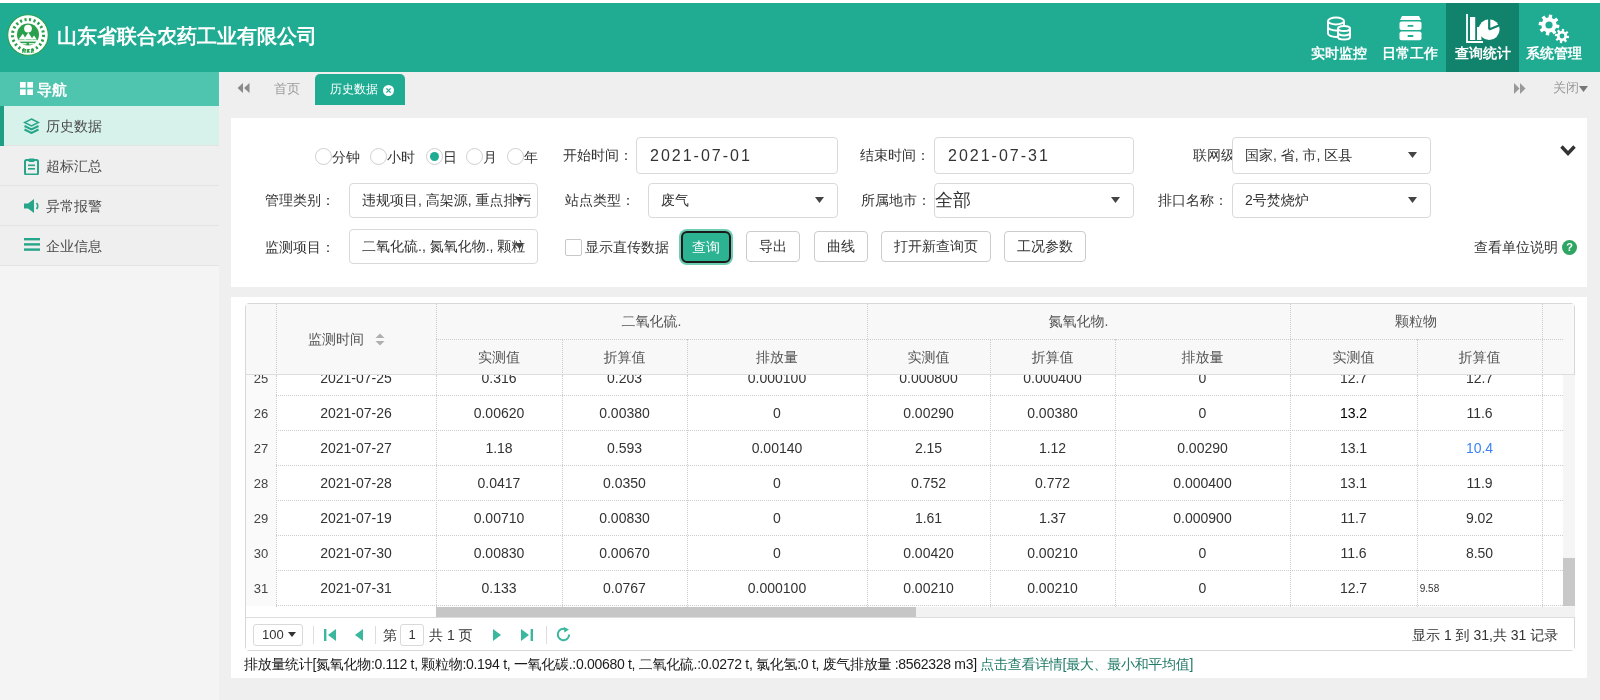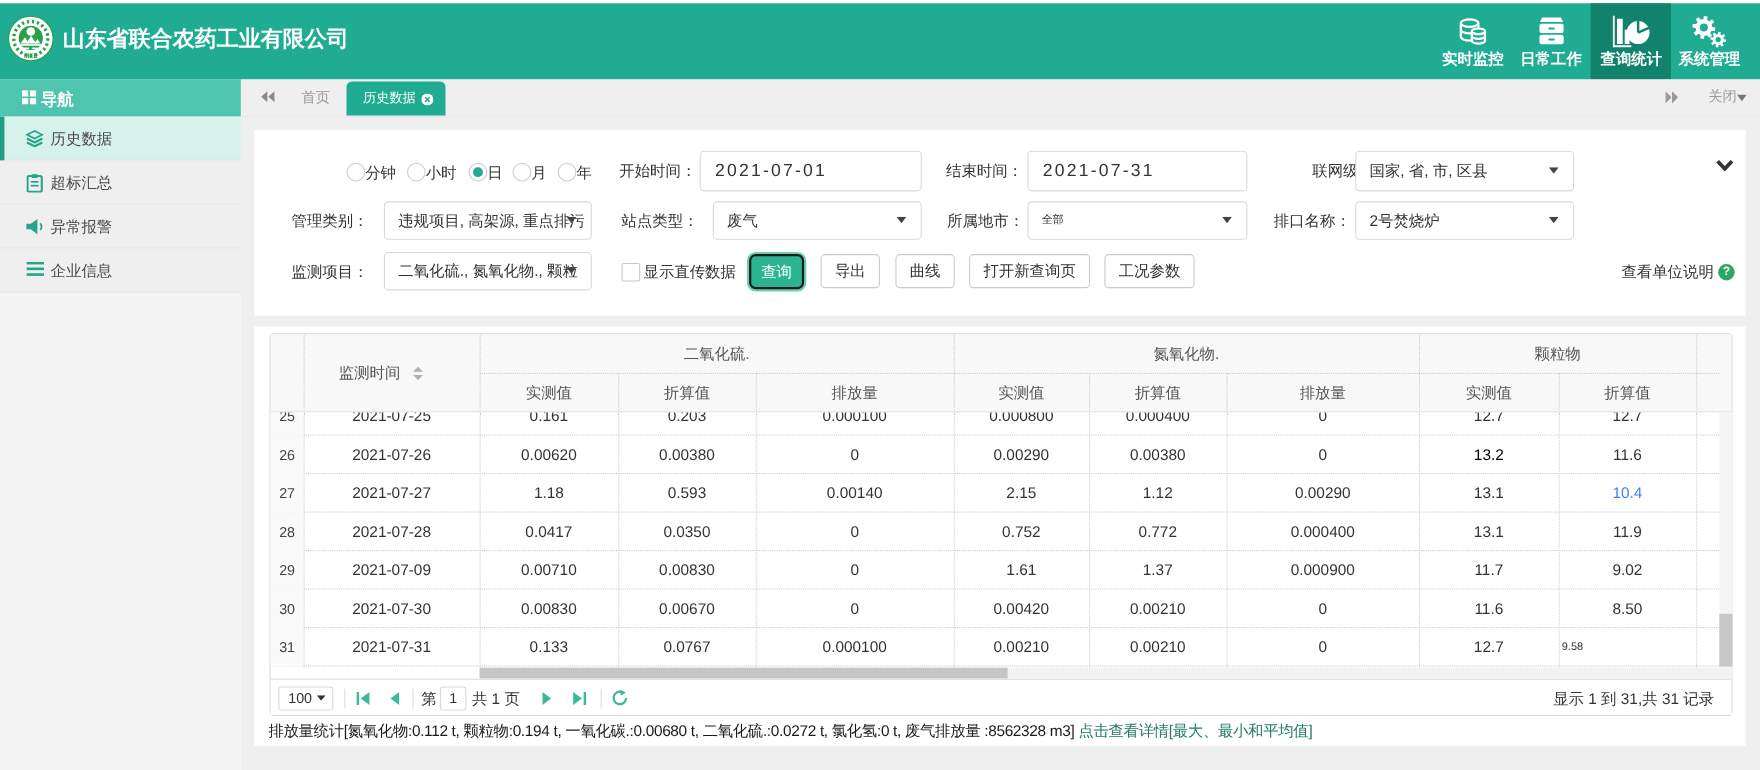--- a/index.html
+++ b/index.html
@@ -145,21 +145,21 @@
 <div class="a sel" style="left:349px;top:183px;width:189px;height:35px;line-height:33px;padding-left:12px;font-size:14px;white-space:nowrap;overflow:hidden;">违规项目, 高架源, 重点排污</div>
 <svg class="a" style="left:515px;top:197px;" width="9" height="6" viewBox="0 0 9 6">
     <path d="M0 0 H9 L4.5 6 Z" fill="#444"></path>
   </svg>
 <div class="a lbl" style="left:565px;top:190px;height:20px;line-height:20px;">站点类型：</div>
 <div class="a sel" style="left:648px;top:183px;width:190px;height:35px;line-height:33px;padding-left:12px;font-size:14px;white-space:nowrap;overflow:hidden;">废气</div>
 <svg class="a" style="left:815px;top:197px;" width="9" height="6" viewBox="0 0 9 6">
     <path d="M0 0 H9 L4.5 6 Z" fill="#444"></path>
   </svg>
 <div class="a lbl" style="left:861px;top:190px;height:20px;line-height:20px;">所属地市：</div>
-<div class="a sel" style="left:934px;top:183px;width:200px;height:35px;line-height:33px;padding-left:12px;font-size:10px;white-space:nowrap;overflow:hidden;">全部</div>
+<div class="a sel" style="left:934px;top:183px;width:200px;height:35px;line-height:33px;font-size:18px;white-space:nowrap;overflow:hidden;">全部</div>
 <svg class="a" style="left:1111px;top:197px;" width="9" height="6" viewBox="0 0 9 6">
     <path d="M0 0 H9 L4.5 6 Z" fill="#444"></path>
   </svg>
 <div class="a lbl" style="left:1158px;top:190px;height:20px;line-height:20px;">排口名称：</div>
 <div class="a sel" style="left:1232px;top:183px;width:199px;height:35px;line-height:33px;padding-left:12px;font-size:14px;white-space:nowrap;overflow:hidden;">2号焚烧炉</div>
 <svg class="a" style="left:1408px;top:197px;" width="9" height="6" viewBox="0 0 9 6">
     <path d="M0 0 H9 L4.5 6 Z" fill="#444"></path>
   </svg>
 <div class="a lbl" style="left:265px;top:237px;height:20px;line-height:20px;">监测项目：</div>
 <div class="a sel" style="left:349px;top:229px;width:189px;height:35px;line-height:33px;padding-left:12px;font-size:14px;white-space:nowrap;overflow:hidden;">二氧化硫., 氮氧化物., 颗粒</div>
@@ -203,21 +203,21 @@
 <div class="a ct" style="left:687px;top:340px;width:180px;height:35px;line-height:35px;font-size:14px;color:#555555;">排放量</div>
 <div class="a ct" style="left:867px;top:340px;width:123px;height:35px;line-height:35px;font-size:14px;color:#555555;">实测值</div>
 <div class="a ct" style="left:990px;top:340px;width:125px;height:35px;line-height:35px;font-size:14px;color:#555555;">折算值</div>
 <div class="a ct" style="left:1115px;top:340px;width:175px;height:35px;line-height:35px;font-size:14px;color:#555555;">排放量</div>
 <div class="a ct" style="left:1290px;top:340px;width:127px;height:35px;line-height:35px;font-size:14px;color:#555555;">实测值</div>
 <div class="a ct" style="left:1417px;top:340px;width:125px;height:35px;line-height:35px;font-size:14px;color:#555555;">折算值</div>
 <div class="a" style="left:246px;top:375px;width:1328px;height:232px;overflow:hidden;background:#fff;">
 <div class="a" style="left:0;top:-14px;width:1317px;height:35px;border-bottom:1px dotted #CCCCCC;box-sizing:border-box;">
 <div class="a ct" style="left:0;top:0;width:30px;height:35px;line-height:35px;background:#FAFAFA;font-size:13px;color:#444;">25</div>
 <div class="a ct" style="left:30px;top:0;width:160px;height:35px;line-height:35px;font-size:14px;color:#333333;">2021-07-25</div>
-<div class="a ct" style="left:190px;top:0;width:126px;height:35px;line-height:35px;font-size:14px;color:#333333;">0.161</div>
+<div class="a ct" style="left:190px;top:0;width:126px;height:35px;line-height:35px;font-size:14px;color:#333333;">0.316</div>
 <div class="a ct" style="left:316px;top:0;width:125px;height:35px;line-height:35px;font-size:14px;color:#333333;">0.203</div>
 <div class="a ct" style="left:441px;top:0;width:180px;height:35px;line-height:35px;font-size:14px;color:#333333;">0.000100</div>
 <div class="a ct" style="left:621px;top:0;width:123px;height:35px;line-height:35px;font-size:14px;color:#333333;">0.000800</div>
 <div class="a ct" style="left:744px;top:0;width:125px;height:35px;line-height:35px;font-size:14px;color:#333333;">0.000400</div>
 <div class="a ct" style="left:869px;top:0;width:175px;height:35px;line-height:35px;font-size:14px;color:#333333;">0</div>
 <div class="a ct" style="left:1044px;top:0;width:127px;height:35px;line-height:35px;font-size:14px;color:#333333;">12.7</div>
 <div class="a ct" style="left:1171px;top:0;width:125px;height:35px;line-height:35px;font-size:14px;color:#333333;">12.7</div>
 </div>
 <div class="a" style="left:0;top:21px;width:1317px;height:35px;border-bottom:1px dotted #CCCCCC;box-sizing:border-box;">
 <div class="a ct" style="left:0;top:0;width:30px;height:35px;line-height:35px;background:#FAFAFA;font-size:13px;color:#444;">26</div>
@@ -250,21 +250,21 @@
 <div class="a ct" style="left:316px;top:0;width:125px;height:35px;line-height:35px;font-size:14px;color:#333333;">0.0350</div>
 <div class="a ct" style="left:441px;top:0;width:180px;height:35px;line-height:35px;font-size:14px;color:#333333;">0</div>
 <div class="a ct" style="left:621px;top:0;width:123px;height:35px;line-height:35px;font-size:14px;color:#333333;">0.752</div>
 <div class="a ct" style="left:744px;top:0;width:125px;height:35px;line-height:35px;font-size:14px;color:#333333;">0.772</div>
 <div class="a ct" style="left:869px;top:0;width:175px;height:35px;line-height:35px;font-size:14px;color:#333333;">0.000400</div>
 <div class="a ct" style="left:1044px;top:0;width:127px;height:35px;line-height:35px;font-size:14px;color:#333333;">13.1</div>
 <div class="a ct" style="left:1171px;top:0;width:125px;height:35px;line-height:35px;font-size:14px;color:#333333;">11.9</div>
 </div>
 <div class="a" style="left:0;top:126px;width:1317px;height:35px;border-bottom:1px dotted #CCCCCC;box-sizing:border-box;">
 <div class="a ct" style="left:0;top:0;width:30px;height:35px;line-height:35px;background:#FAFAFA;font-size:13px;color:#444;">29</div>
-<div class="a ct" style="left:30px;top:0;width:160px;height:35px;line-height:35px;font-size:14px;color:#333333;">2021-07-09</div>
+<div class="a ct" style="left:30px;top:0;width:160px;height:35px;line-height:35px;font-size:14px;color:#333333;">2021-07-19</div>
 <div class="a ct" style="left:190px;top:0;width:126px;height:35px;line-height:35px;font-size:14px;color:#333333;">0.00710</div>
 <div class="a ct" style="left:316px;top:0;width:125px;height:35px;line-height:35px;font-size:14px;color:#333333;">0.00830</div>
 <div class="a ct" style="left:441px;top:0;width:180px;height:35px;line-height:35px;font-size:14px;color:#333333;">0</div>
 <div class="a ct" style="left:621px;top:0;width:123px;height:35px;line-height:35px;font-size:14px;color:#333333;">1.61</div>
 <div class="a ct" style="left:744px;top:0;width:125px;height:35px;line-height:35px;font-size:14px;color:#333333;">1.37</div>
 <div class="a ct" style="left:869px;top:0;width:175px;height:35px;line-height:35px;font-size:14px;color:#333333;">0.000900</div>
 <div class="a ct" style="left:1044px;top:0;width:127px;height:35px;line-height:35px;font-size:14px;color:#333333;">11.7</div>
 <div class="a ct" style="left:1171px;top:0;width:125px;height:35px;line-height:35px;font-size:14px;color:#333333;">9.02</div>
 </div>
 <div class="a" style="left:0;top:161px;width:1317px;height:35px;border-bottom:1px dotted #CCCCCC;box-sizing:border-box;">

